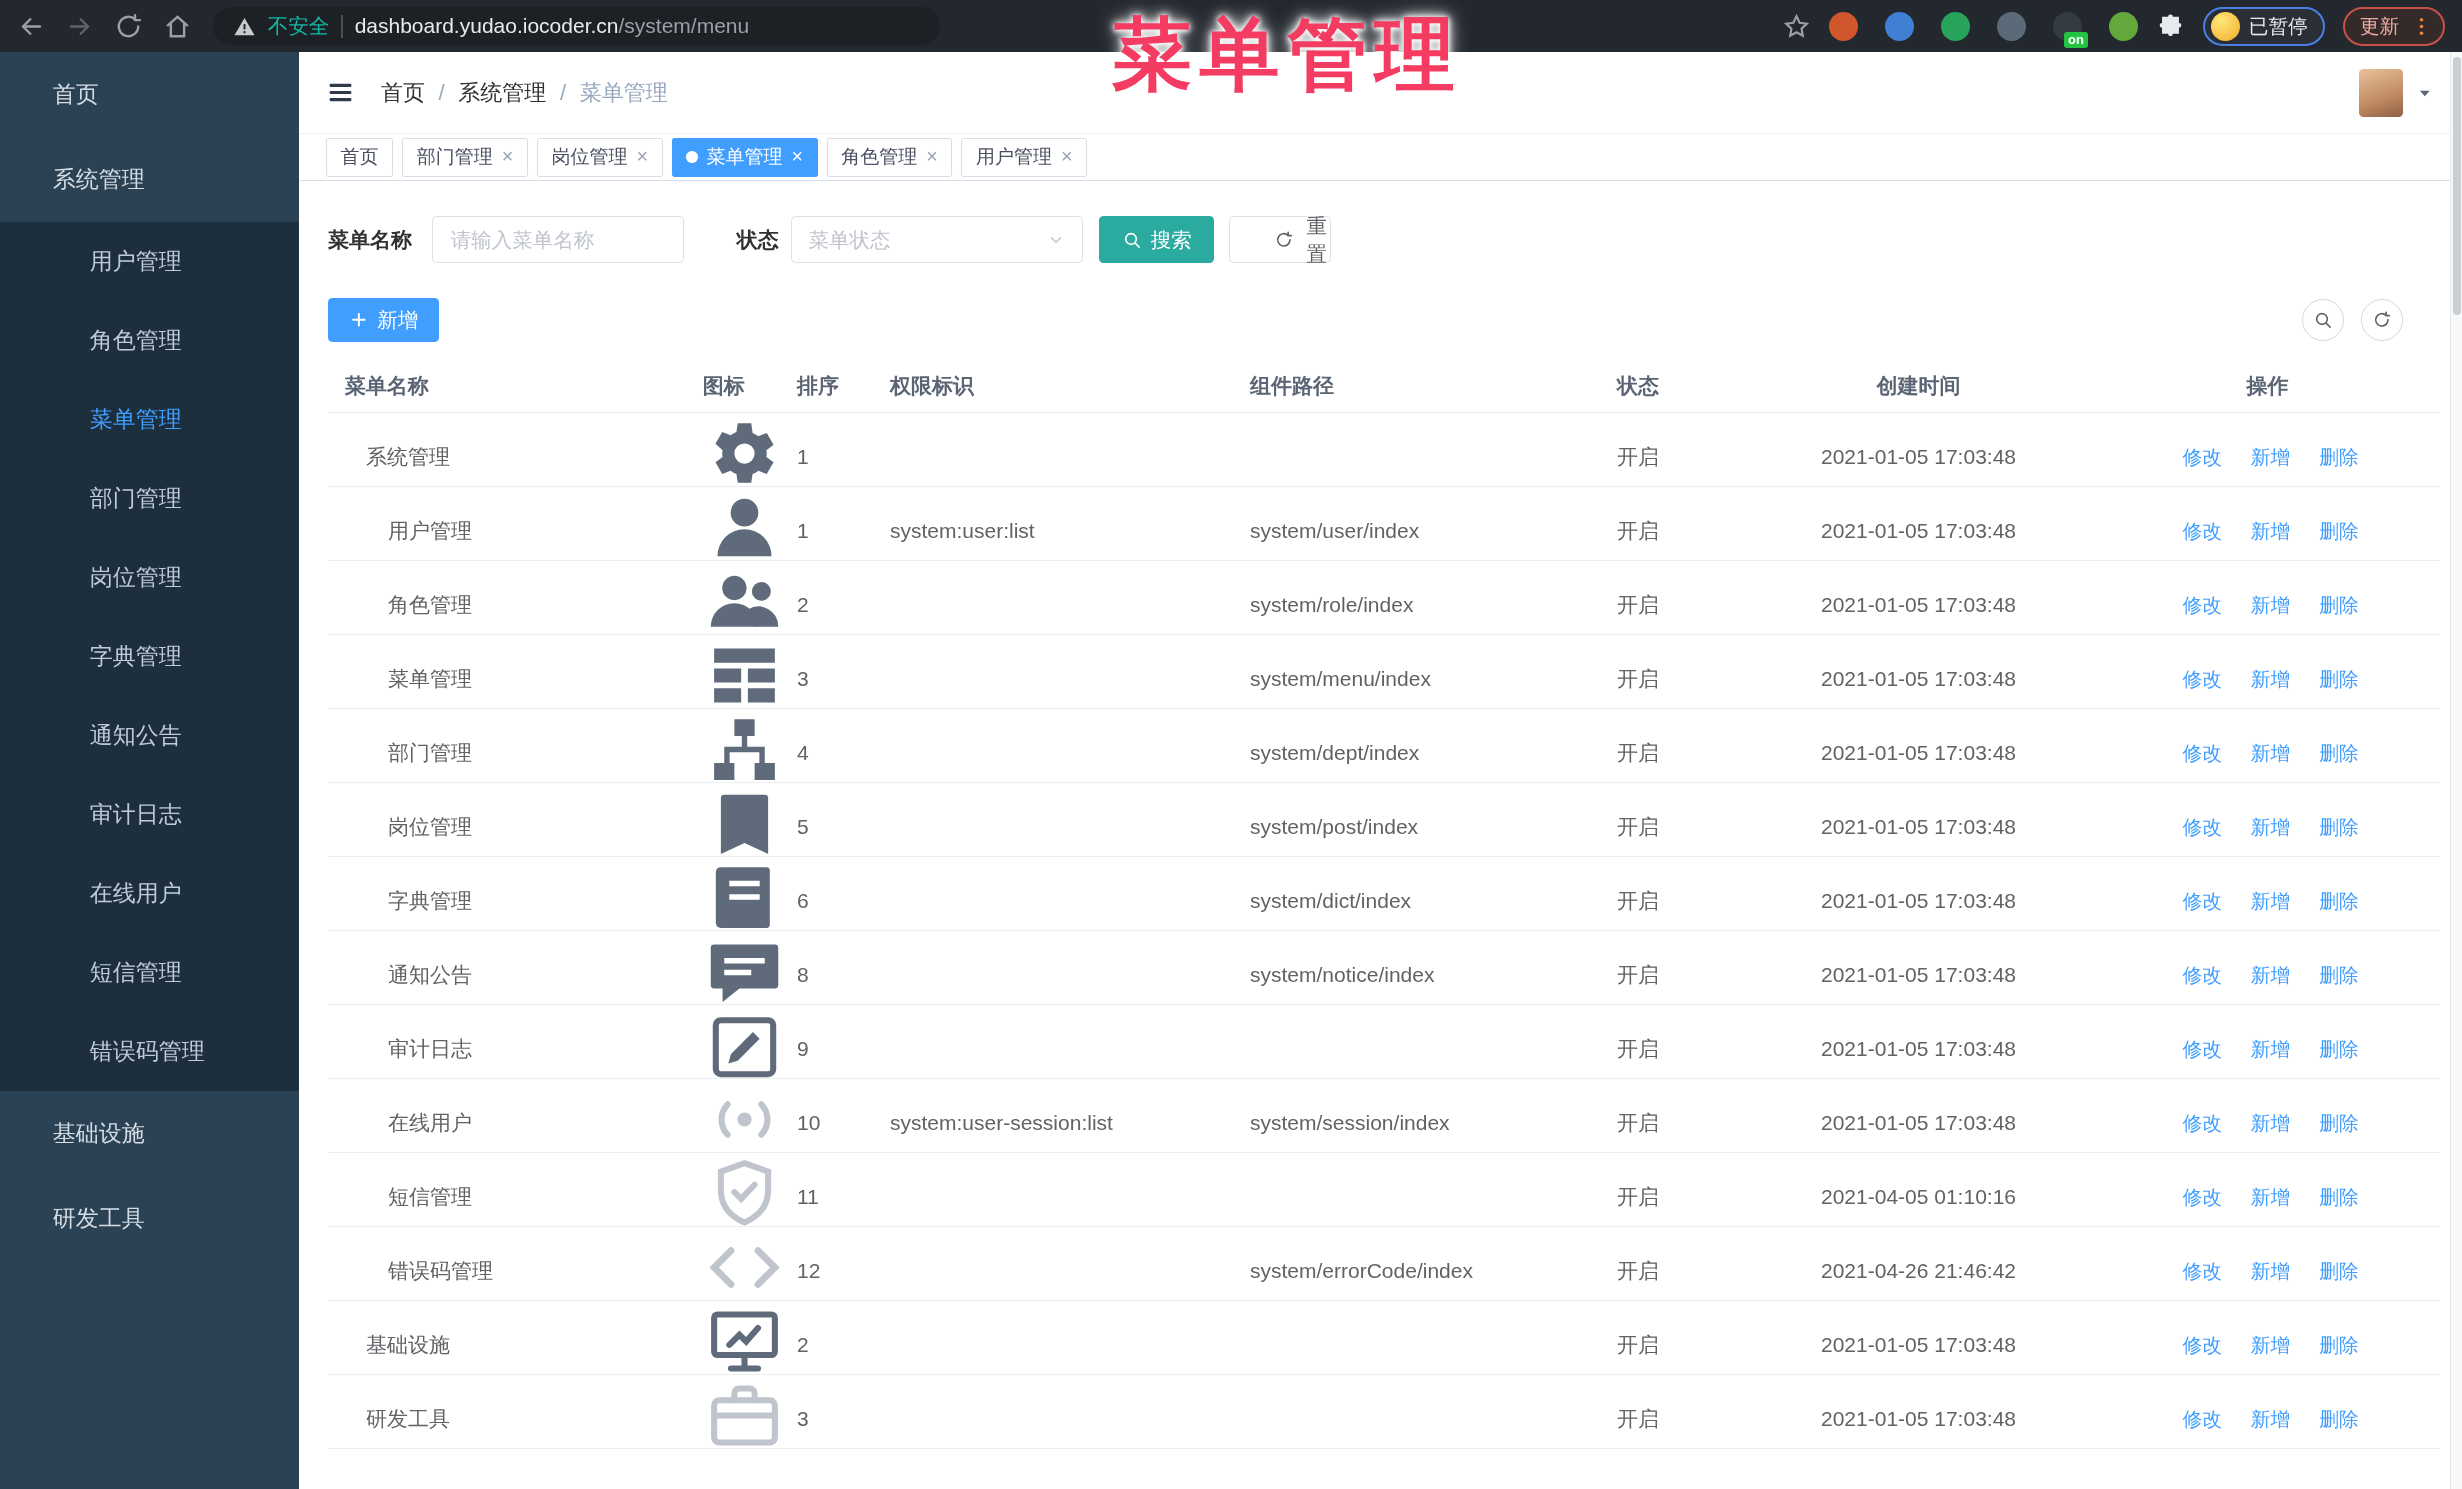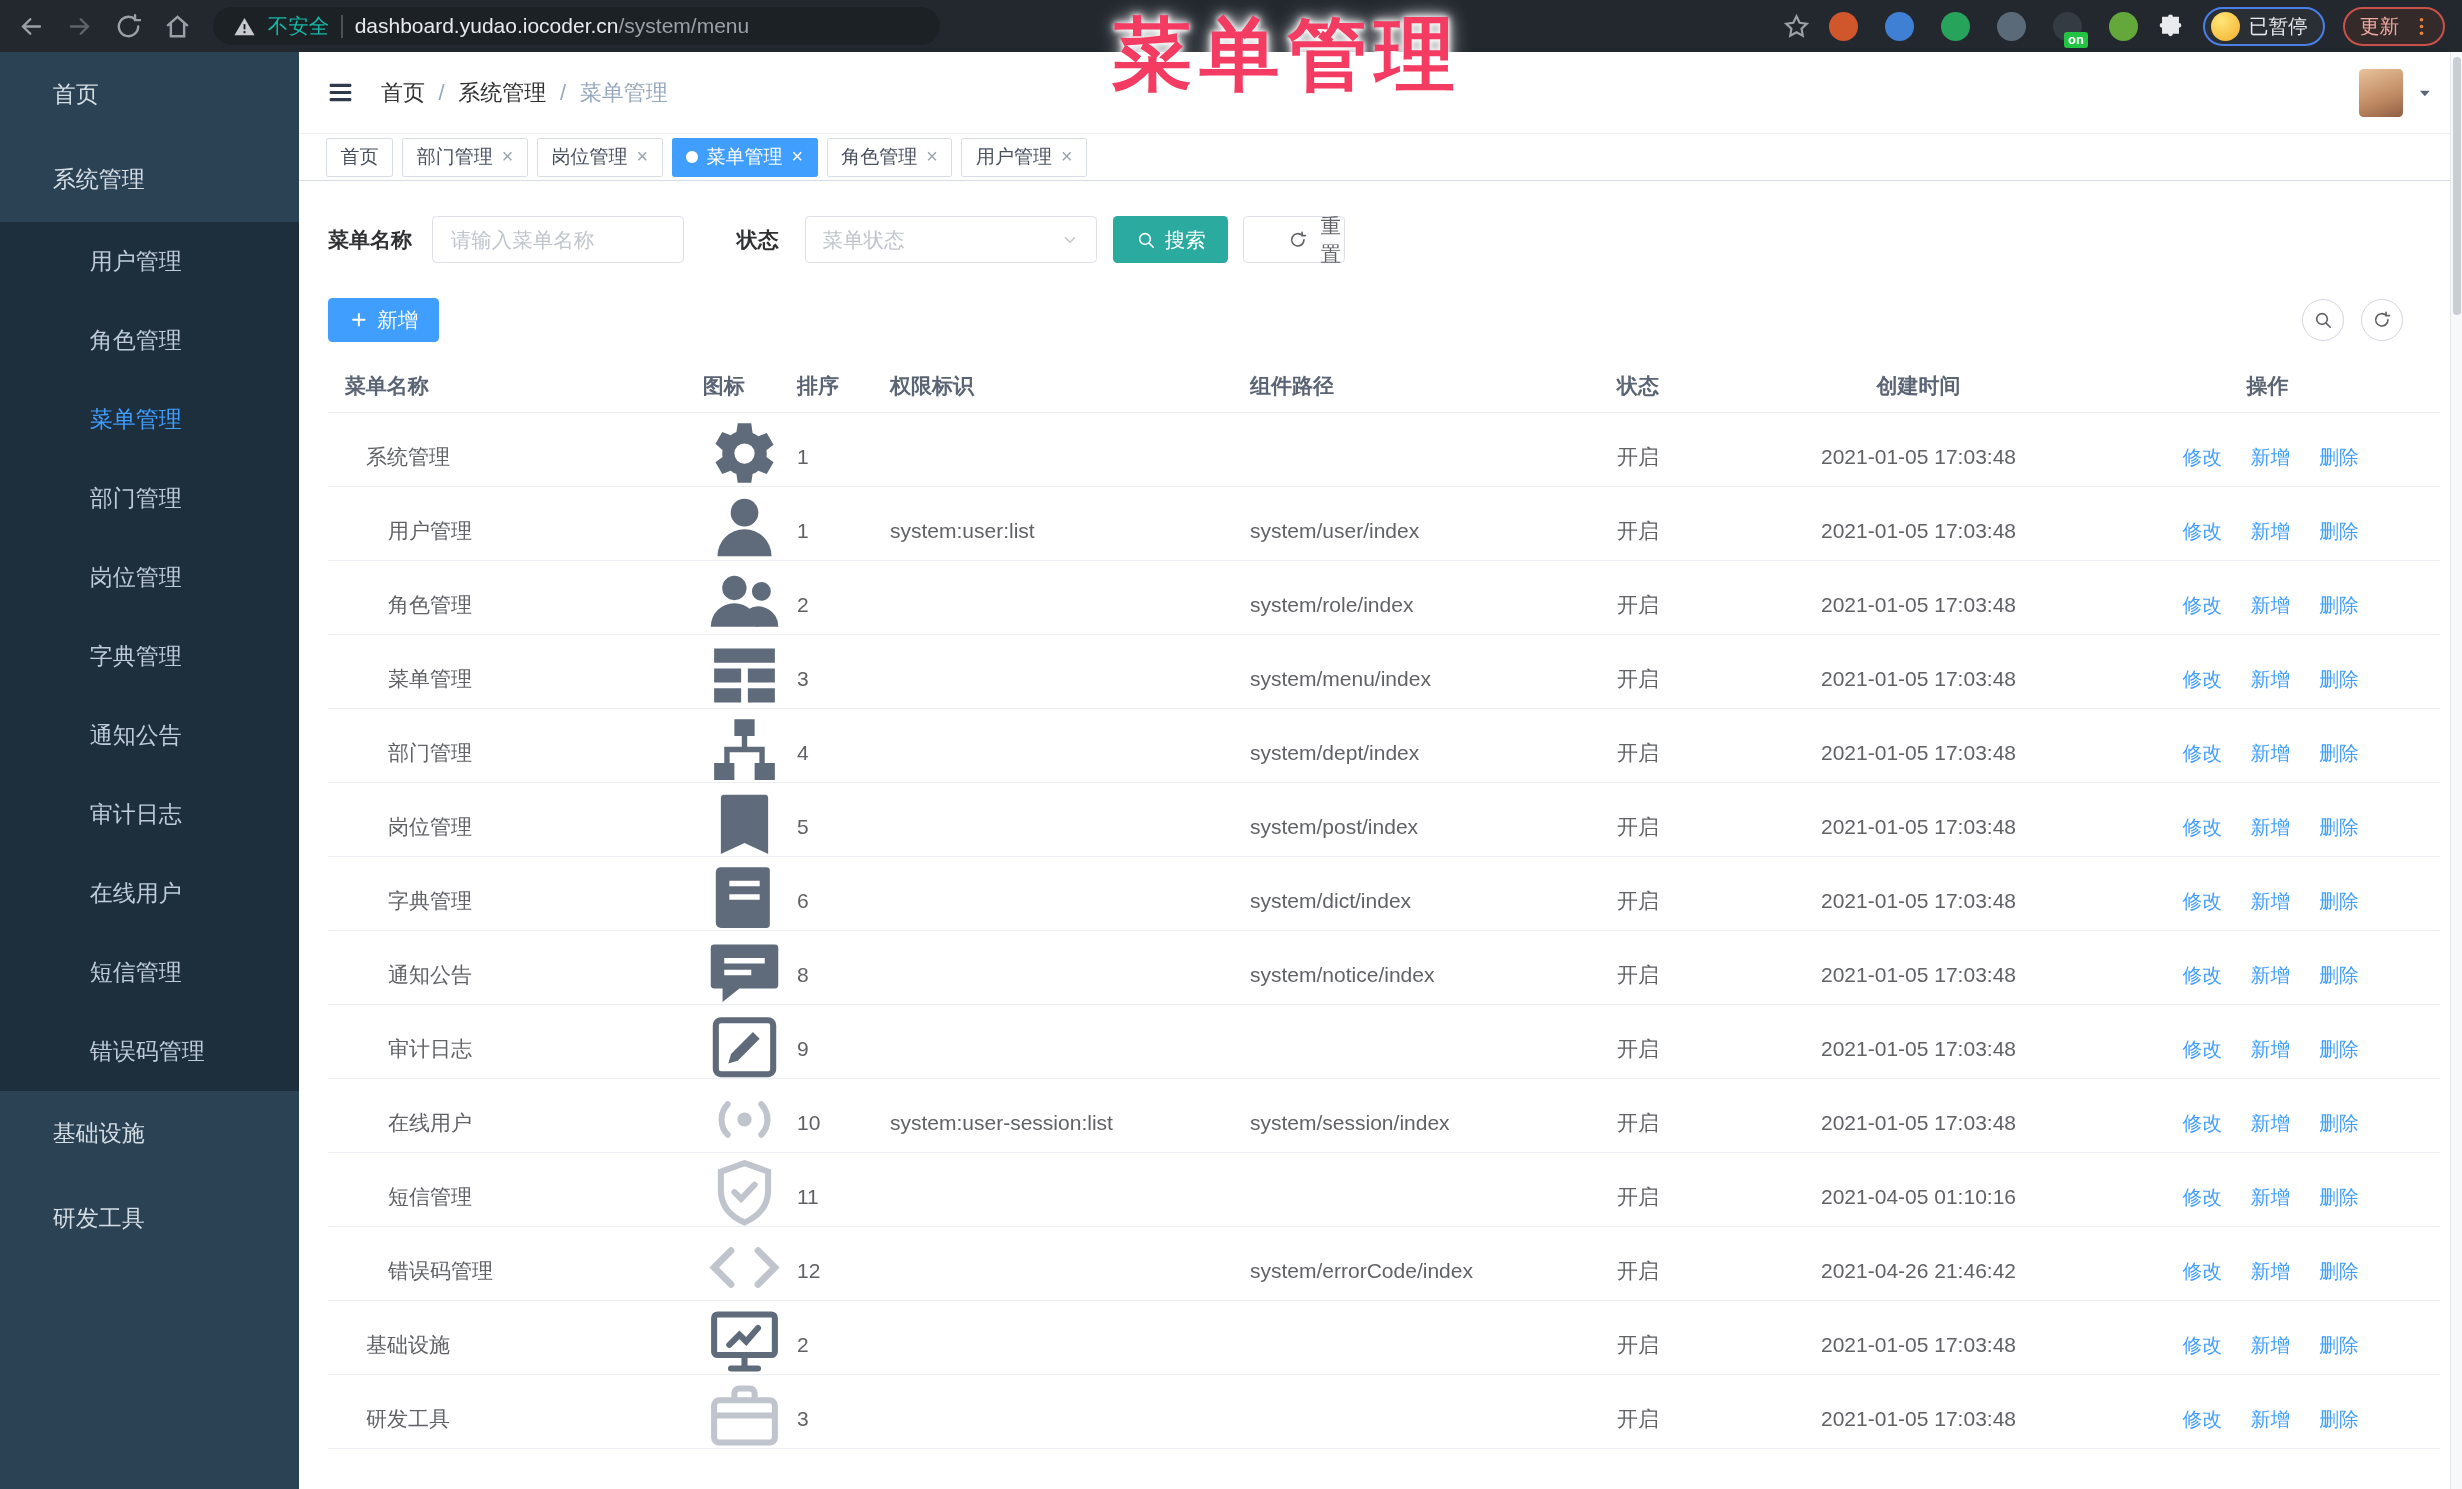--- a/index.html
+++ b/index.html
@@ -64,21 +64,21 @@
   .tab-dot{ width:11.4px; height:11.4px; border-radius:50%; background:#fff; }
   .tab-close{ font-size:19.7px; line-height:1; color:#9aa3b0; }
   .tab.active .tab-close{ color:#fff; }
 
   .content{ flex:1; padding:35px 23px 0 29px; position:relative; }
   .filter-row{ display:flex; align-items:center; }
   .f-label{ font-size:21px; color:#303133; font-weight:600; }
   .f-input{ width:252px; height:47px; border:0.8px solid #dcdfe6; border-radius:4.5px; margin-left:19.7px; padding:0 18px; font-size:20.5px; color:#606266; font-family:inherit; outline:none; }
   .f-input::placeholder{ color:#c0c4cc; }
   .f-label.status{ margin-left:53px; }
-  .f-select{ width:292px; height:47px; border:0.8px solid #dcdfe6; border-radius:4.5px; margin-left:26px; padding:0 16.7px; display:flex; align-items:center; justify-content:space-between; cursor:pointer;gap:32px; }
+  .f-select{ width:292px; height:47px; border:0.8px solid #dcdfe6; border-radius:4.5px; margin-left:12px; padding:0 16.7px; display:flex; align-items:center; justify-content:space-between; cursor:pointer;gap:32px; }
   .sel-ph{ font-size:20.5px; color:#c0c4cc; }
   .sel-chev{ font-size:18px; color:#c0c4cc; }
   .btn{ display:flex; align-items:center; justify-content:center; gap:9px; border:none; border-radius:4.5px; font-size:20.5px; cursor:pointer; font-family:inherit; }
   .btn-search{ width:115px; height:47px; margin-left:16.7px; background:var(--teal,#2baaa0); color:#fff; }
   .btn-reset{ width:102px; height:47px; margin-left:15px; background:#fff; border:0.8px solid #dcdfe6; color:#606266;padding-left:44px; }
   .b-ic{ font-size:19.7px; }
   .toolbar-row{ margin-top:35px; display:flex; align-items:center; }
   .btn-add{ width:111px; height:44px; background:var(--accent,#409eff); color:#fff; }
   .circ-group{ margin-left:auto; display:flex; align-items:center; gap:16.7px; margin-right:36px; }
   .circ{ width:42px; height:42px; border-radius:50%; border:0.8px solid #d3d7e0; display:flex; align-items:center; justify-content:center; color:#606266; font-size:19.7px; cursor:pointer; background:#fff; }

